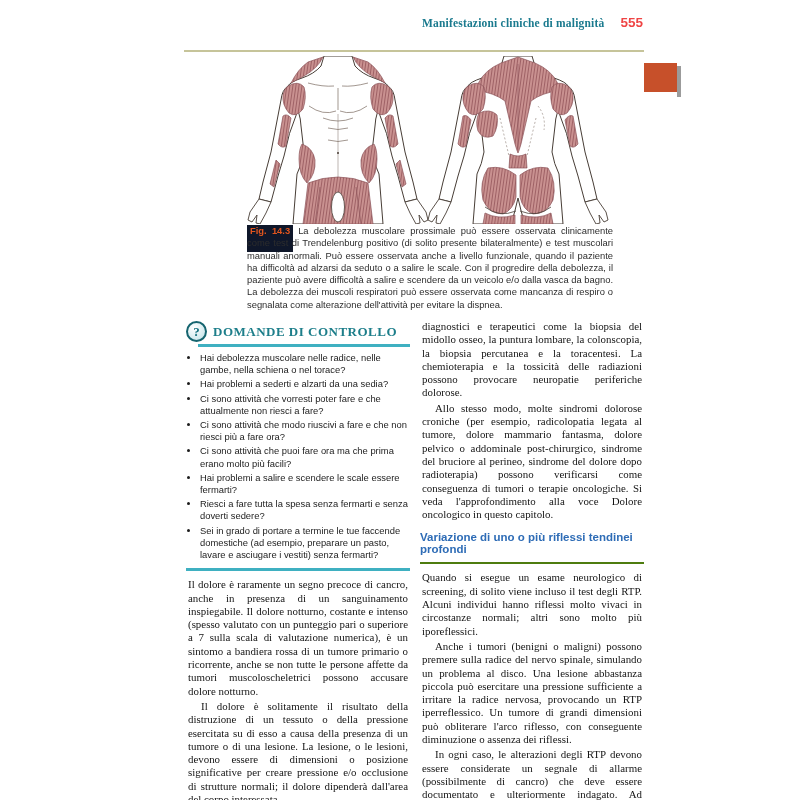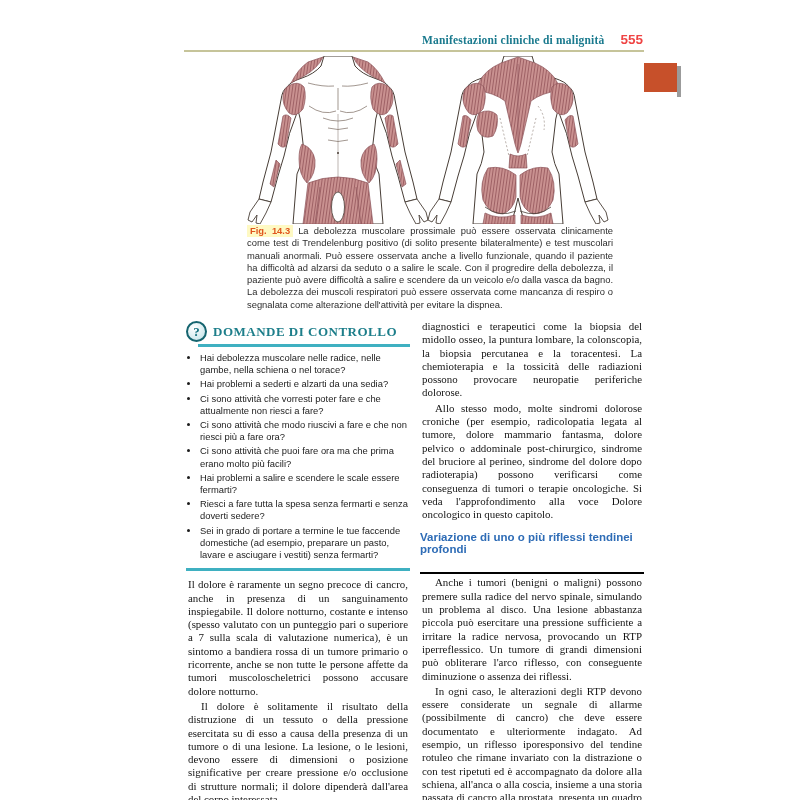--- a/index.html
+++ b/index.html
@@ -4,52 +4,52 @@
 <style>
   html,body{margin:0;padding:0;}
   body{
     width:800px;height:800px;background:#ffffff;position:relative;overflow:hidden;
     font-family:"Liberation Serif",serif;color:#161616;
     -webkit-font-smoothing:antialiased;
   }
   .abs{position:absolute;}
 
   
-  .runhead{left:186px;top:32px;width:457px;display:flex;justify-content:flex-end;align-items:baseline;gap:16px;}
+  .runhead{left:186px;top:15px;width:457px;display:flex;justify-content:flex-end;align-items:baseline;gap:16px;}
   .runhead-title{font:bold 11.5px "Liberation Serif",serif;color:#1a7a8e;letter-spacing:.2px;}
   .runhead-num{font:bold 13.5px "Liberation Sans",sans-serif;color:#ef4444;}
   .runhead-rule{left:184px;top:50px;width:460px;height:2px;background:#c6c49a;}
 
   
   .tab-shadow{left:677px;top:66px;width:4px;height:31px;background:#9b9b9b;}
   .tab{left:644px;top:63px;width:33px;height:29px;background:#c7502a;}
 
   
   .figwrap{left:238px;top:56px;width:376px;height:168px;}
   .caption{left:247px;top:225px;width:366px;font:9.4px/12.3px "Liberation Sans",sans-serif;color:#2d2d2d;text-align:justify;}
-  .figlabel{font-weight:bold;color:#e0551e;background:#fef9c3;padding:0 3px 1px 3px;margin-right:5px;}
+  .figlabel{font-weight:bold;color:#e0551e;background:#0f172a;padding:0 3px 16px 3px;margin-right:5px;}
 
   
   .col-left{left:186px;top:321px;width:224px;}
   .col-right{left:420px;top:318px;width:224px;}
 
   
   .qbox-head{display:flex;align-items:center;gap:6px;}
   .qicon{flex:0 0 auto;width:17px;height:17px;border-radius:50%;border:2px solid #15646f;
     background:radial-gradient(circle at 35% 30%, #ffffff 0%, #d2eaee 70%, #b5dde2 100%);
     color:#177280;font:bold 13px/17px "Liberation Serif",serif;text-align:center;}
   .qtitle{font:bold 13px "Liberation Serif",serif;color:#1d7e8a;letter-spacing:.5px;}
   .qhead-rule{height:3px;background:#3fb0c1;margin:2px 0 0 12px;}
   .qlist{margin:5px 0 0 0;padding:0 0 0 14px;}
   .qlist li{font:9.4px/12.2px "Liberation Sans",sans-serif;color:#1c1c1c;margin:0 0 2px 0;}
   .qbox-bottom-rule{height:3px;background:#3fb0c1;margin-top:7px;}
 
   
   .blue-head{display:inline-block;font:bold 11.5px "Liberation Sans",sans-serif;color:#2e6cb6;
-    border-bottom:2px solid #000000;padding-bottom:17px;margin:0;}
+    border-bottom:2px solid #4d7c0f;padding-bottom:7px;margin:0;}
   .hgap{margin-top:16px;}
   .h2gap{margin:10px 0 0 0;}
   p.serif{font:10.9px/13.3px "Liberation Serif",serif;color:#141414;text-align:justify;margin:2px;}
   p.first{margin-top:7px;}
   p.indent{text-indent:13px;}
 </style>
 </head>
 <body>
 
 <div class="abs runhead">
@@ -169,15 +169,16 @@
   <p class="serif indent">Il dolore è solitamente il risultato della distruzione di un tessuto o della pressione esercitata su di esso a causa della presenza di un tumore o di una lesione. La lesione, o le lesioni, devono essere di dimensioni o posizione significative per creare pressione e/o occlusione di strutture normali; il dolore dipenderà dall'area del corpo interessata.</p>
 
 </div>
 
 <div class="abs col-right">
   <p class="serif">diagnostici e terapeutici come la biopsia del midollo osseo, la puntura lombare, la colonscopia, la biopsia percutanea e la toracentesi. La chemioterapia e la tossicità delle radiazioni possono provocare neuropatie periferiche dolorose.</p>
   <p class="serif indent">Allo stesso modo, molte sindromi dolorose croniche (per esempio, radicolopatia legata al tumore, dolore mammario fantasma, dolore pelvico o addominale post-chirurgico, sindrome del bruciore al perineo, sindrome del dolore dopo radioterapia) possono verificarsi come conseguenza di tumori o terapie oncologiche. Si veda l'approfondimento alla voce Dolore oncologico in questo capitolo.</p>
   <div class="h2gap hgap">
     <h3 class="blue-head">Variazione di uno o più riflessi tendinei profondi</h3>
   </div>
+  <p class="serif first">Quando si esegue un esame neurologico di screening, di solito viene incluso il test degli RTP. Alcuni individui hanno riflessi molto vivaci in circostanze normali; altri sono molto più iporeflessici.</p>
   <p class="serif indent">Anche i tumori (benigni o maligni) possono premere sulla radice del nervo spinale, simulando un problema al disco. Una lesione abbastanza piccola può esercitare una pressione sufficiente a irritare la radice nervosa, provocando un RTP iperreflessico. Un tumore di grandi dimensioni può obliterare l'arco riflesso, con conseguente diminuzione o assenza dei riflessi.</p>
   <p class="serif indent">In ogni caso, le alterazioni degli RTP devono essere considerate un segnale di allarme (possibilmente di cancro) che deve essere documentato e ulteriormente indagato. Ad esempio, un riflesso iporesponsivo del tendine rotuleo che rimane invariato con la distrazione o con test ripetuti ed è accompagnato da dolore alla schiena, all'anca o alla coscia, insieme a una storia passata di cancro alla prostata, presenta un quadro clinico completamente diverso. Le linee guida per la valutazione dei riflessi sono discusse nel Capitolo 4.</p>
 </div>
 
 </body></html>

